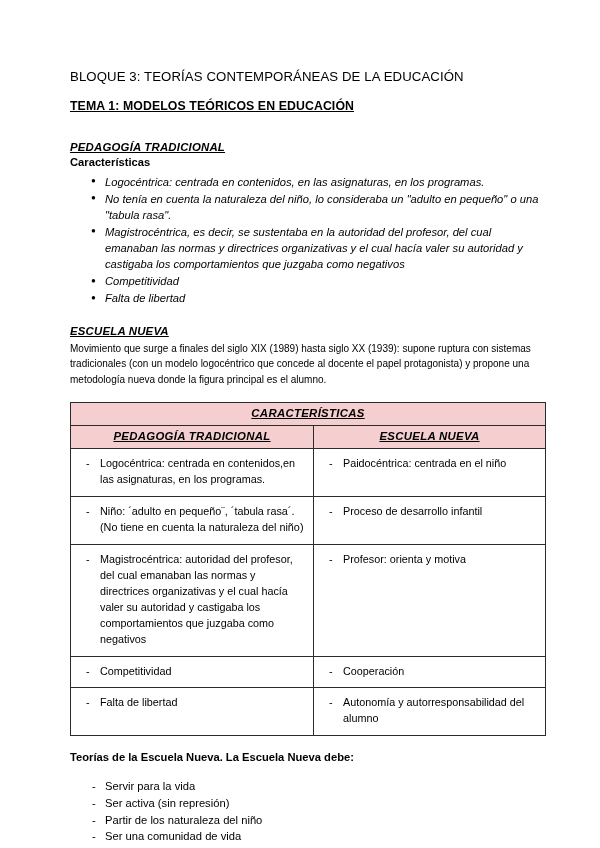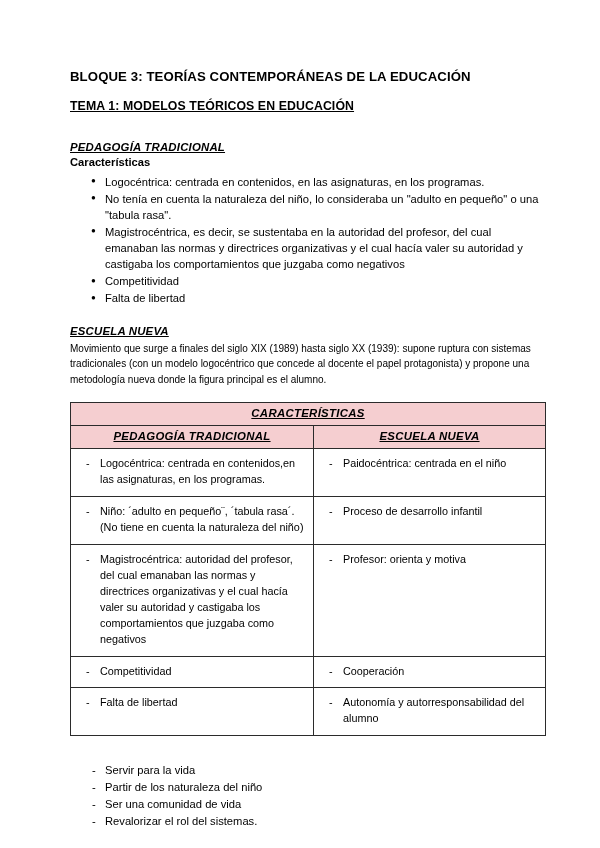--- a/index.html
+++ b/index.html
@@ -21,21 +21,21 @@
     height: 848px;
     box-sizing: border-box;
     padding: 68px 55px 0 70px;
     background: #ffffff;
     overflow: hidden;
   }
 
   
   .h-main {
     font-size: 13.2px;
-    font-weight: bold;
+    font-weight: normal;
     letter-spacing: 0.1px;
     line-height: 1.32;
     margin: 0;
   }
   .h-sub {
     font-size: 12.3px;
     font-weight: bold;
     text-decoration: underline;
     letter-spacing: 0.1px;
     line-height: 1.35;
@@ -66,20 +66,21 @@
     list-style: none;
     margin: 3px 0 0 0;
     padding: 0;
   }
   .bullets li {
     position: relative;
     padding-left: 35px;
     font-size: 11.2px;
     line-height: 1.46;
     margin: 0 0 0.5px 0;
+    font-style: italic;
   }
   .bullets li::before {
     content: "\25CF";
     position: absolute;
     left: 21px;
     top: -0.5px;
     font-size: 8px;
     line-height: 1.95;
   }
 
@@ -245,20 +246,22 @@
         </td>
         <td>
           <div class="cell">Autonomía y autorresponsabilidad del alumno</div>
         </td>
       </tr>
     </tbody>
   </table>
 
   <div class="gap-14"></div>
 
+  <div class="h-bold">Teorías de la Escuela Nueva. La Escuela Nueva debe:</div>
   <ul class="dashes">
     <li>Servir para la vida</li>
+    <li>Ser activa (sin represión)</li>
     <li>Partir de los naturaleza del niño</li>
     <li>Ser una comunidad de vida</li>
     <li>Revalorizar el rol del sistemas.</li>
   </ul>
 
 </div>
 
 </body></html>

